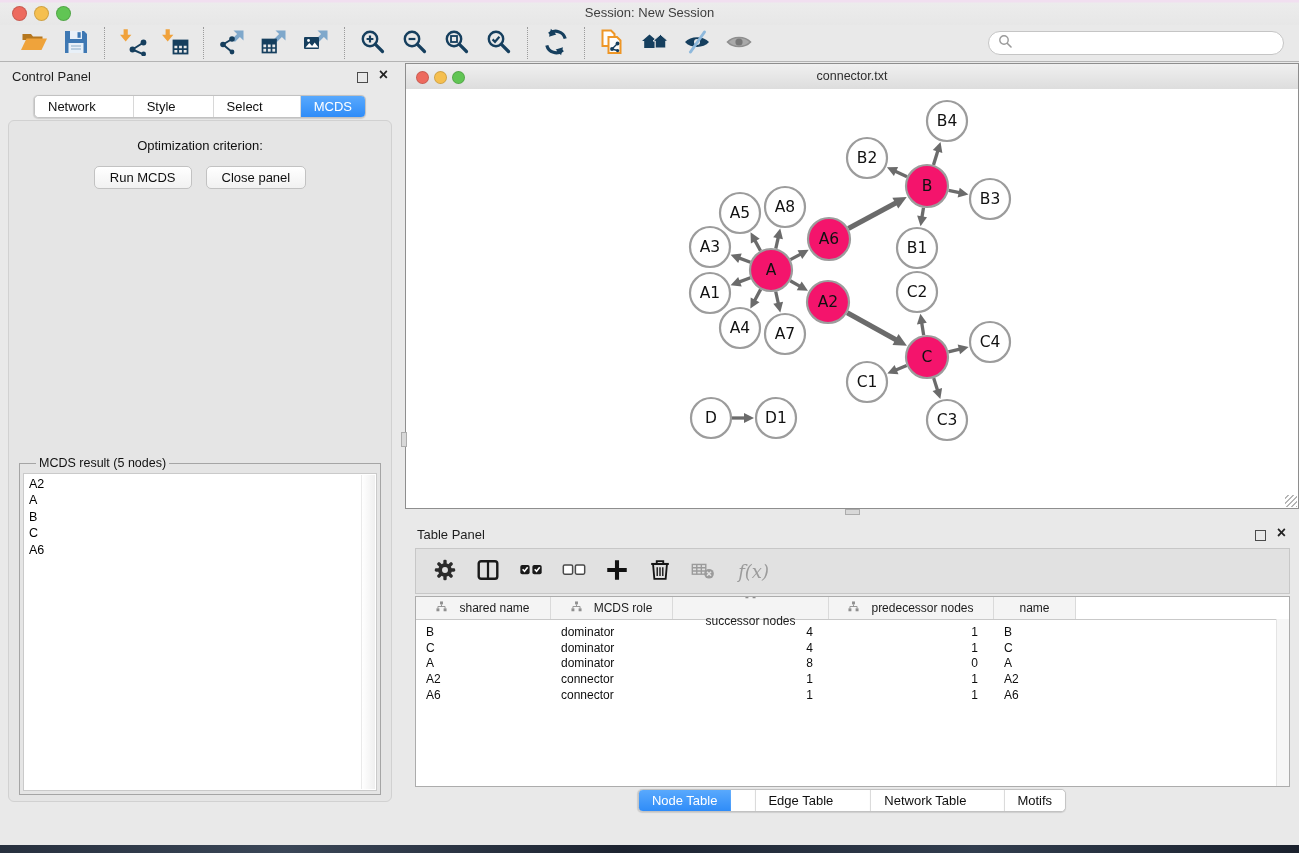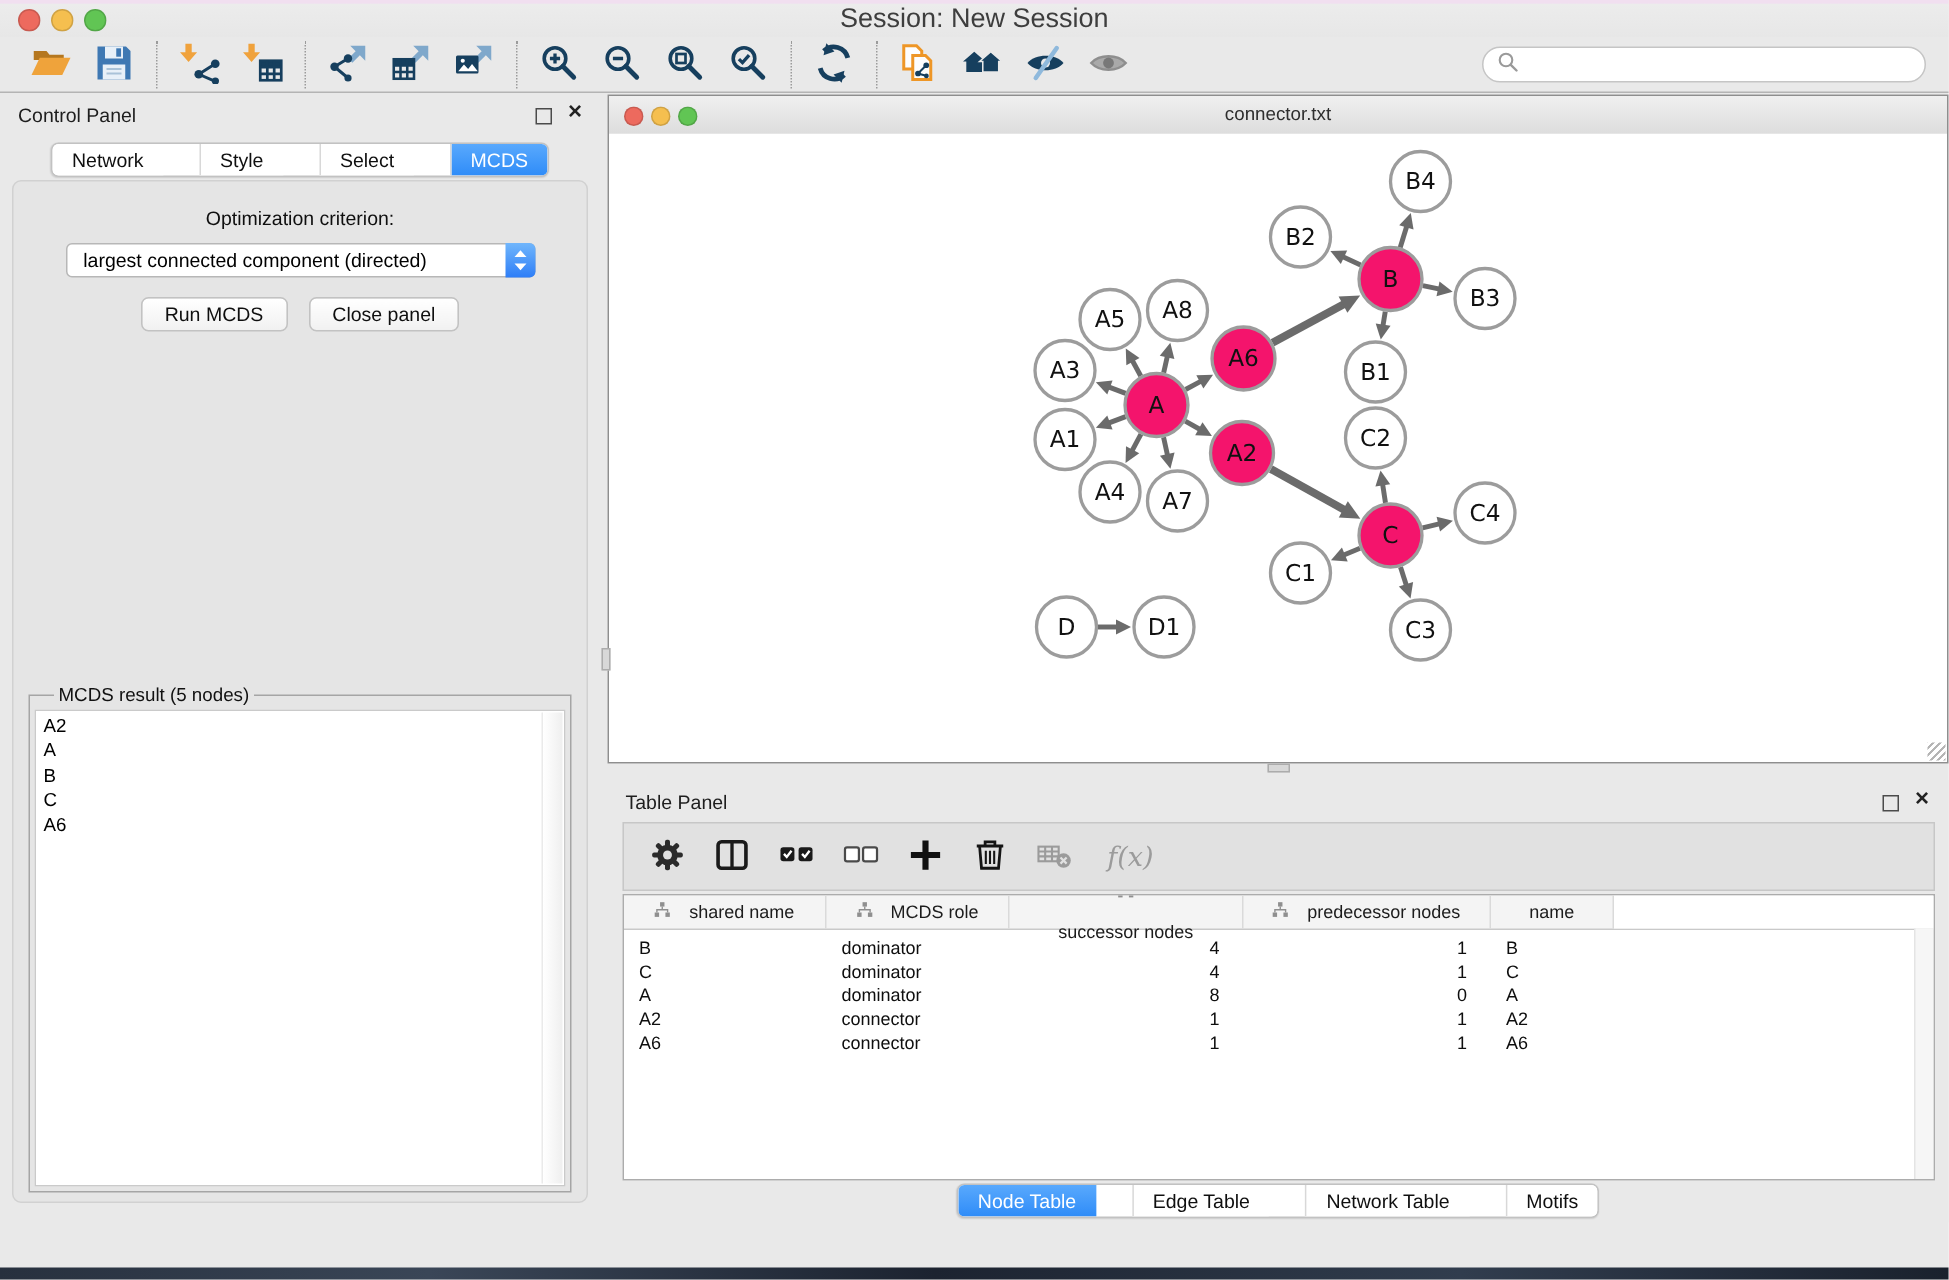--- a/index.html
+++ b/index.html
@@ -6,21 +6,21 @@
   body{width:1299px;height:853px;overflow:hidden;font-family:"Liberation Sans","DejaVu Sans",sans-serif;}
   .app{position:absolute;width:1299px;height:853px;background:#E9E9E9;}
 
   
   .titlebar{position:absolute;top:0;left:0;right:0;height:25px;
     background:linear-gradient(#F1DFF0 0,#F1DFF0 2px,#ECECEC 3px,#E7E7E7 100%);}
   .traffic{position:absolute;left:12px;top:6px;display:flex;gap:7px;}
   .tl{width:13px;height:13px;border-radius:50%;display:inline-block;border:0.5px solid rgba(0,0,0,.15);}
   .tl.red{background:#ED6A5E}.tl.yellow{background:#F5BF4F}.tl.green{background:#61C554}
   .win-title{position:absolute;left:0;right:0;top:0;height:25px;line-height:25px;text-align:center;
-    font-size:18px;color:#3E3E3E;}
+    font-size:13px;color:#3E3E3E;}
 
   
   .toolbar{position:absolute;top:25px;left:0;right:0;height:37px;background:#E9E9E9;
     border-bottom:1px solid #B4B4B4;display:flex;align-items:center;padding:0 6px;box-sizing:border-box;}
   .tb-groups{display:flex;align-items:center;height:34px;}
   .tb-group{display:flex;align-items:center;gap:12px;padding:0 13px;height:32px;}
   .tb-group + .tb-group{border-left:1px dotted #9B9B9B;}
   .tb-btn{width:30px;height:30px;display:flex;align-items:center;justify-content:center;
     background:none;border:none;padding:0;cursor:pointer;}
   .search-wrap{margin-left:auto;margin-right:9px;width:296px;height:24px;background:#FFF;
@@ -289,29 +289,20 @@
     <span class="panel-float"></span>
     <span class="panel-close">×</span>
     <div class="segmented cp-tabs" id="cp-tabs">
         <span class="seg-item">Network</span>
         <span class="seg-item">Style</span>
         <span class="seg-item">Select</span>
         <span class="seg-item selected">MCDS</span>
       </div>
     <div class="cp-card">
       <div class="opt-label">Optimization criterion:</div>
-      <div class="dropdown">
-        <span>largest connected component (directed)</span>
-        <span class="dd-stepper">
-          <svg width="14" height="19" viewBox="0 0 14 19">
-              <path d="M3 7.4l4-4.6 4 4.6z" fill="#FFF"></path>
-              <path d="M3 11.6l4 4.6 4-4.6z" fill="#FFF"></path>
-            </svg>
-        </span>
-      </div>
       <div class="cp-buttons">
         <button class="btn">Run MCDS</button>
         <button class="btn">Close panel</button>
       </div>
       <fieldset class="result-fieldset">
         <legend>MCDS result (5 nodes)</legend>
         <div class="result-list" id="result-list">
           <div class="result-scroll"></div>
         <div>A2</div>
             <div>A</div>

